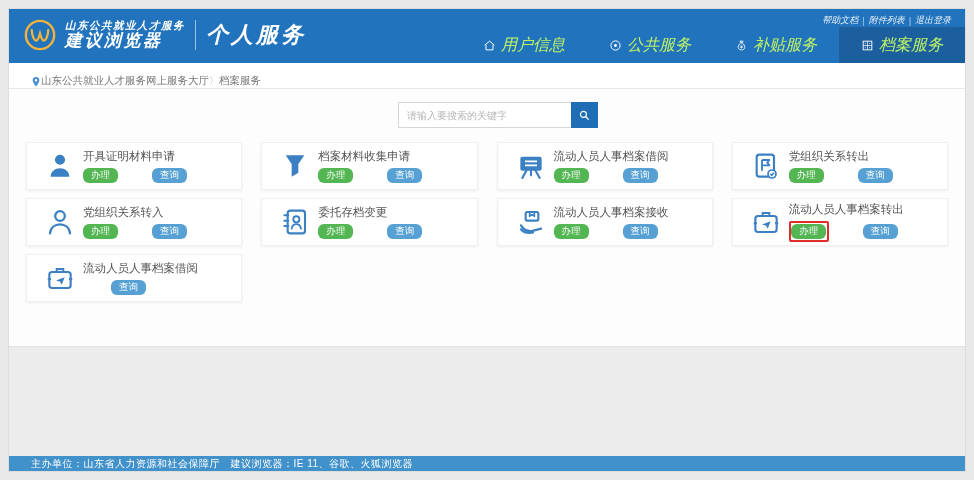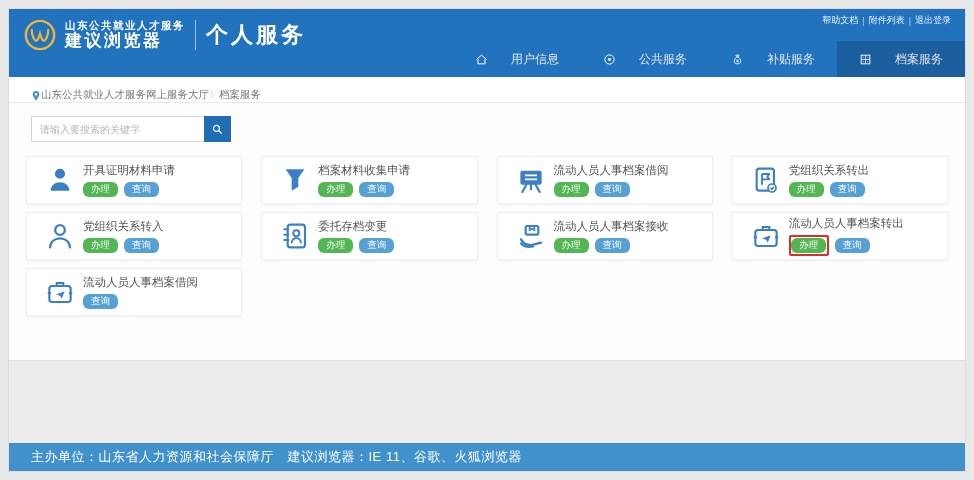--- a/index.html
+++ b/index.html
@@ -1,64 +1,64 @@
 <!DOCTYPE html>
 <html><head>
 <meta charset="utf-8">
 <style>
   * { margin:0; padding:0; box-sizing:border-box; }
   html,body { width:974px; height:480px; background:#e9e9e9; font-family:"Liberation Sans","DejaVu Sans",sans-serif; }
   .page { position:absolute; left:8px; top:8px; width:958px; height:464px; background:#ffffff; overflow:hidden; display:flex; flex-direction:column; border:1px solid #ddd; }
 
   
-  .header { position:relative; height:68px; background:#2173bd; flex:none; color:#fff; }
+  .header { position:relative; height:54px; background:#2173bd; flex:none; color:#fff;font-style:italic; }
   .logo-wrap { position:absolute; left:14px; top:9px; display:flex; align-items:center; }
   .emblem { width:34px; height:34px; margin-right:8px; flex:none; }
   .logo-text { line-height:1.15; white-space:nowrap; }
   .logo-line1 { font-size:10.5px; letter-spacing:1.5px; font-weight:bold; }
   .logo-line2 { font-size:17px; font-weight:bold; letter-spacing:2.5px; }
   .logo-divider { width:1px; height:30px; background:rgba(255,255,255,.55); margin:0 10px; }
   .portal-title { font-size:22px; font-weight:bold; letter-spacing:3px; white-space:nowrap; }
   .top-links { position:absolute; right:14px; top:5px; font-size:9px; color:rgba(255,255,255,.9); display:flex; gap:4px; align-items:center; }
   .top-links .lnk { cursor:pointer; }
   .top-links .sep { opacity:.7; }
   .nav { position:absolute; right:0; bottom:0; display:flex; height:36px; }
-  .nav-item { display:flex; align-items:center; gap:23px; padding:0 22px; font-size:12px; color:#e5e5e5; cursor:pointer; white-space:nowrap; }
+  .nav-item { display:flex; align-items:center; gap:5px; padding:0 22px; font-size:16px; color:#bef264; cursor:pointer; white-space:nowrap; }
   .nav-item.active { background:#1b5f9f; }
   .nav-item svg { width:13px; height:13px; }
 
   
   .breadcrumb { height:26px; flex:none; background:#fff; border-bottom:1px solid #e8e8e8; display:flex; align-items:flex-end; padding-left:22px; font-size:10.5px; color:#777; gap:0; }
   .breadcrumb svg { width:10px; height:12px; }
   .crumb-sep { color:#999; font-size:10px; }
 
   
   .content { flex:none; height:257px; background:#fdfdfd; }
-  .search-row { display:flex; justify-content:flex-start; padding-top:13px; }
+  .search-row { display:flex; justify-content:center; padding-top:13px; }
   .search-box { display:flex; width:200px; margin-left:22px; }
   .search-input { width:173px; height:26px; border:1px solid #d6d6d6; border-right:none; font-size:10px; padding:0 8px; color:#555; outline:none; background:#fff; }
   .search-input::placeholder { color:#b5b5b5; }
   .search-btn { width:27px; height:26px; background:#1f6db5; border:none; display:flex; align-items:center; justify-content:center; cursor:pointer; }
   .search-btn svg { width:13px; height:13px; }
 
   .cards { display:grid; grid-template-columns:repeat(4,1fr); column-gap:19px; row-gap:8px; margin:14px 17px 0 17px; }
   .card { height:48px; background:#fff; border:1px solid #f0f0f0; box-shadow:0 1px 3px rgba(0,0,0,.06); display:flex; align-items:center; padding-left:10px; cursor:default; }
   .card-icon { width:46px; height:40px; flex:none; display:flex; align-items:center; justify-content:center; }
   .card-icon svg { width:32px; height:32px; }
   .card-body { display:flex; flex-direction:column; gap:4px; }
   .card-title { font-size:11.5px; color:#555; white-space:nowrap; }
   .badges { display:flex; gap:6px; align-items:center; }
   .badge { font-size:9.5px; color:#fff; padding:1.5px 8px; border-radius:6px; cursor:pointer; line-height:1.3; }
   .badge.handle { background:#53b653; }
-  .badge.query { background:#56a0d3; }
+  .badge.query { background:#56a0d3;margin-left:28px; }
   .red-box { display:inline-flex; border:2px solid #e02b2b; padding:0.5px; border-radius:2px; }
 
   
   .gray-strip { flex:1; background:#ececec; border-top:1px solid #e2e2e2; }
-  .footer { height:28px; flex:none; background:#4191cb; color:#fff; font-size:13px; display:flex; align-items:center; padding-left:22px; letter-spacing:.5px; }
+  .footer { height:15px; flex:none; background:#4191cb; color:#fff; font-size:10px; display:flex; align-items:center; padding-left:22px; letter-spacing:.5px; }
 </style>
 </head>
 <body>
 
 <div class="page">
 
   <div class="header">
     <div class="logo-wrap">
       <svg class="emblem" viewBox="0 0 24 24">
         <circle cx="12" cy="12" r="10" fill="none" stroke="#f2b33d" stroke-width="1.7"></circle>

